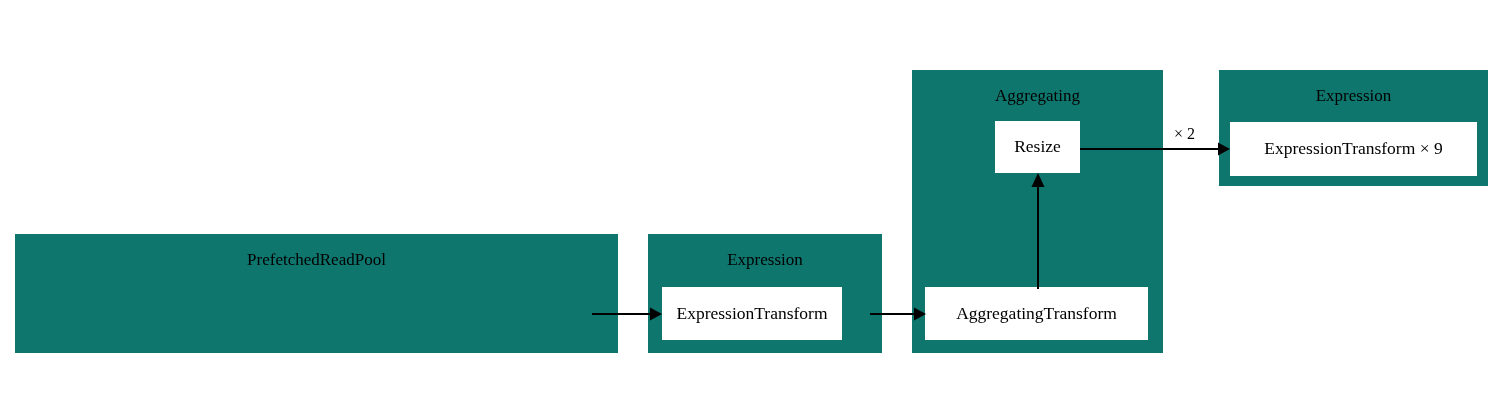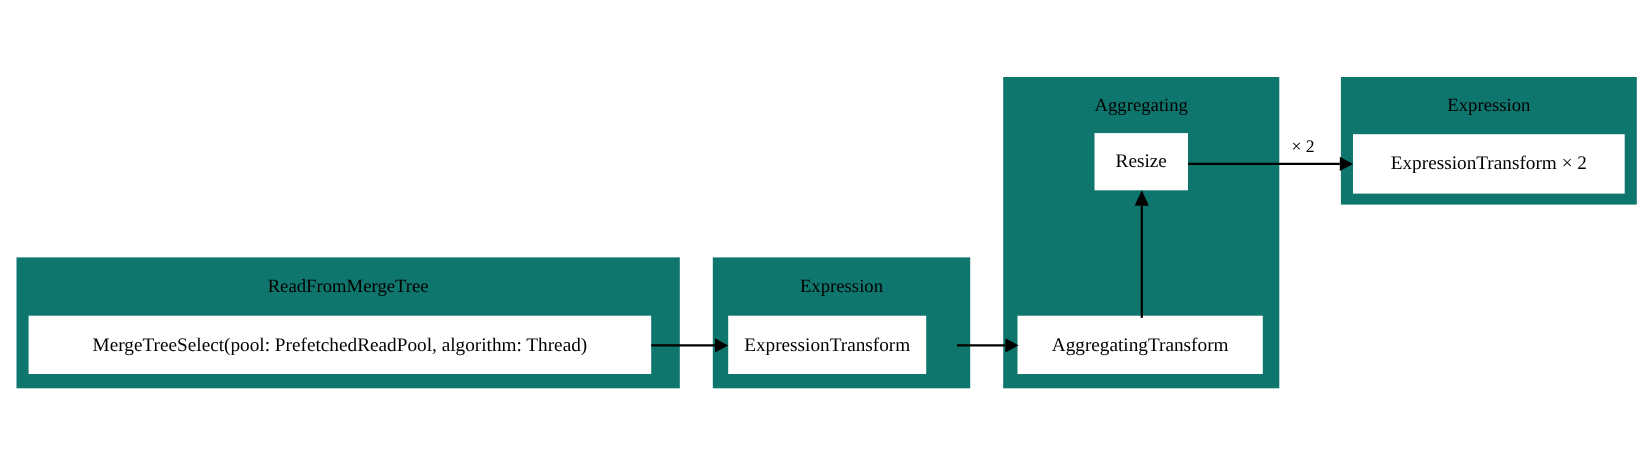--- a/index.html
+++ b/index.html
@@ -60,39 +60,38 @@
     white-space: nowrap;
     color: #000000;
   }
 </style>
 </head>
 <body>
 
 <div id="canvas">
 
   <div class="cluster" style="left:15px; top:234px; width:603px; height:119px;">
-    <div class="cluster-label" style="top:17px;">ReadFromMergeTree</div>
+    <div class="cluster-label" style="top:17px;">PrefetchedReadPool</div>
   </div>
-  <div class="node" style="left:26px; top:287px; width:566px; height:53px;">MergeTreeSelect(pool: PrefetchedReadPool, algorithm: Thread)</div>
 
   <div class="cluster" style="left:648px; top:234px; width:234px; height:119px;">
     <div class="cluster-label" style="top:17px;">Expression</div>
   </div>
   <div class="node" style="left:662px; top:287px; width:180px; height:53px;">ExpressionTransform</div>
 
   <div class="cluster" style="left:912px; top:70px; width:251px; height:283px;">
     <div class="cluster-label" style="top:17px;">Aggregating</div>
   </div>
   <div class="node" style="left:925px; top:287px; width:223px; height:53px;">AggregatingTransform</div>
   <div class="node" style="left:995px; top:121px; width:85px; height:52px;">Resize</div>
 
   <div class="cluster" style="left:1219px; top:70px; width:269px; height:116px;">
     <div class="cluster-label" style="top:17px;">Expression</div>
   </div>
-  <div class="node" style="left:1230px; top:122px; width:247px; height:54px;">ExpressionTransform × 2</div>
+  <div class="node" style="left:1230px; top:122px; width:247px; height:54px;">ExpressionTransform × 9</div>
 
   <div class="edge" style="left:592px; top:304px; width:72px; height:20px;">
     <svg width="72" height="20" viewBox="0 0 72 20">
       <line x1="0" y1="10" x2="58" y2="10" stroke="#000000" stroke-width="2"></line>
       <polygon points="58,3.5 70,10 58,16.5" fill="#000000"></polygon>
     </svg>
   </div>
 
   <div class="edge" style="left:870px; top:304px; width:58px; height:20px;">
     <svg width="58" height="20" viewBox="0 0 58 20">

